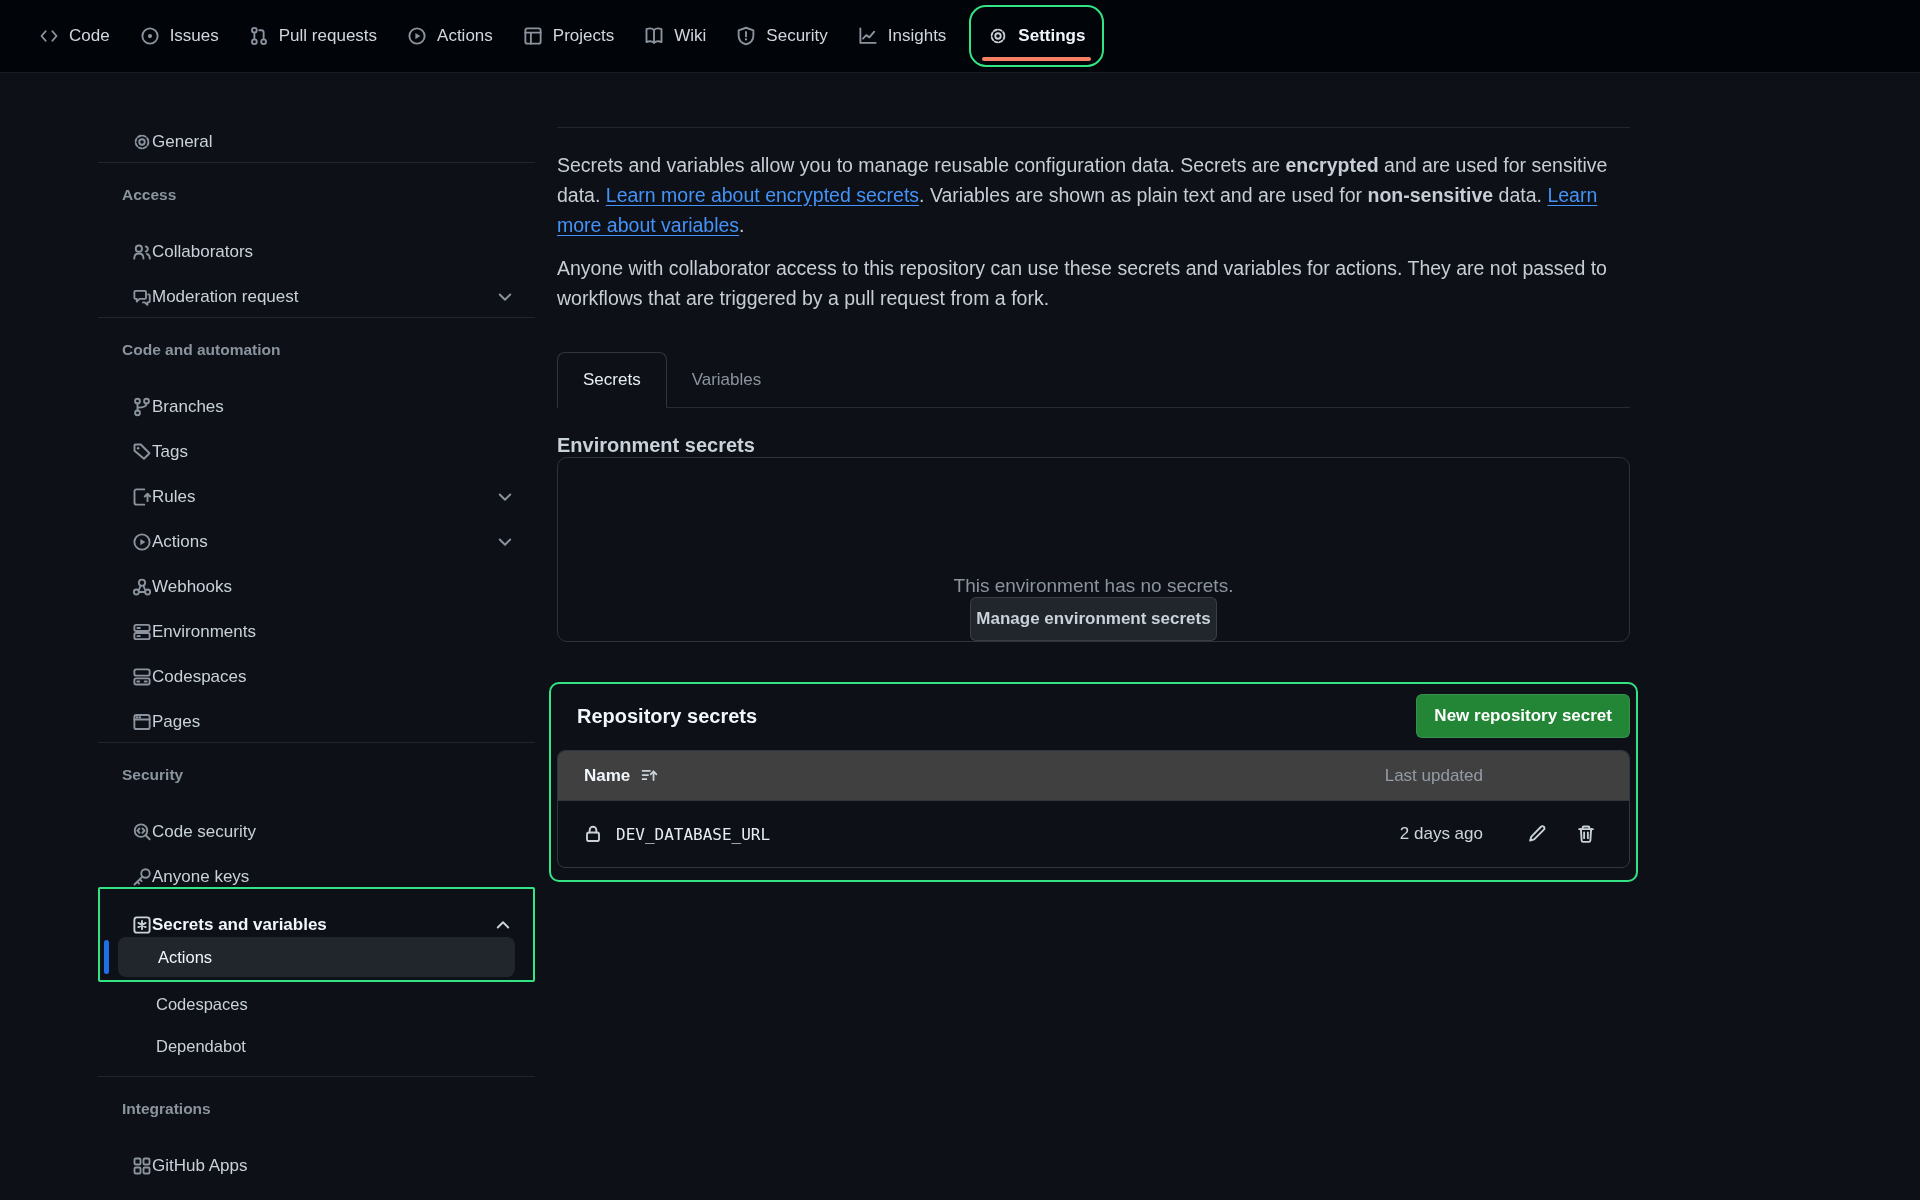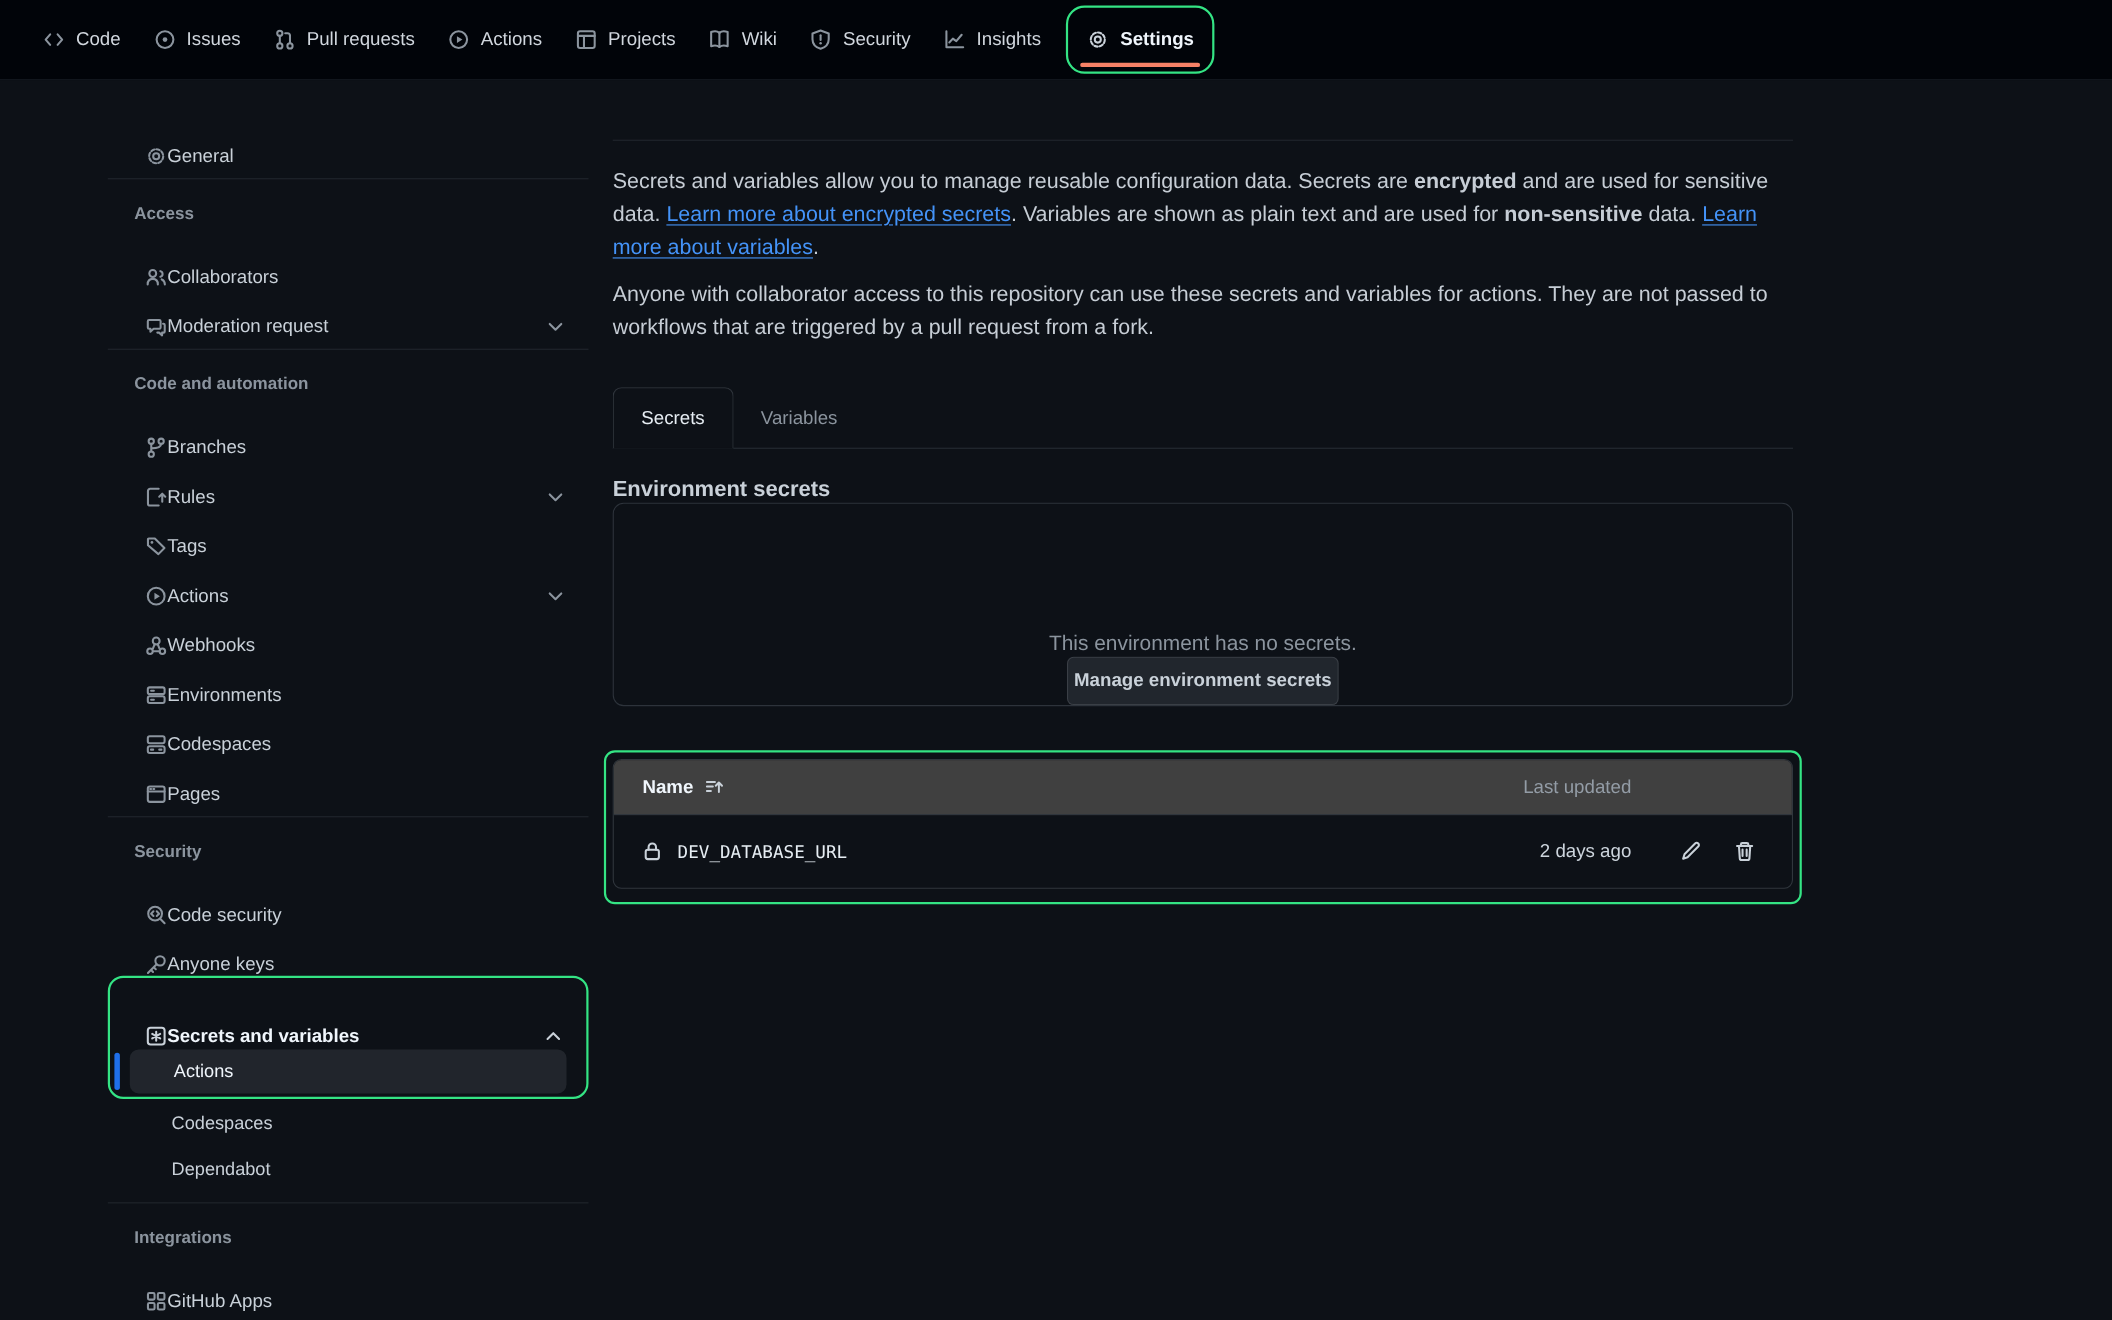--- a/index.html
+++ b/index.html
@@ -37,21 +37,21 @@
   .layout{display:flex;align-items:flex-start}
   
   .sidebar{width:437px;margin-left:98px;padding-top:34px;box-sizing:border-box;flex:none}
   .side-item{height:45px;display:flex;align-items:flex-end;padding-left:34px;
     color:var(--txt-dim);font-size:17px;border-radius:8px;cursor:pointer}
   .side-item .ic{width:20px;height:20px;color:var(--muted)}
   .side-chev{margin-left:auto;margin-right:20px;width:17px;height:17px;color:var(--muted);cursor:pointer}
   .side-hr{border:none;border-top:1px solid var(--border-subtle);margin:10px 0}
   .side-header{height:44px;display:flex;align-items:center;padding-left:24px;
     color:var(--muted);font-weight:700;font-size:15.5px;margin-top:2px}
-  .annot-box{border:2px solid var(--annot);border-radius:14px;padding:18px 0 3px;margin:0}
+  .annot-box{border:2px solid var(--annot);border-radius:2px;padding:1px 0 3px;margin:0}
   .annot-box .side-item{padding-left:32px;color:#f0f6fc;font-weight:700}
   .annot-box .side-item .ic{color:var(--txt-dim)}
   .sub-item{height:40px;margin:2px 18px 0;display:flex;align-items:center;
     padding-left:40px;color:var(--txt-dim);font-size:16.5px;border-radius:8px;
     position:relative;cursor:pointer}
   .sub-item.selected{background:rgba(177,186,196,.12);color:#f0f6fc}
   .accent-bar{position:absolute;left:-14px;top:3px;width:5px;height:34px;
     border-radius:3px;background:var(--blue)}
   
   main{margin-left:22px;width:1073px;padding-top:36px;box-sizing:content-box}
@@ -349,37 +349,37 @@
       <span class="ic">
           <svg viewBox="0 0 16 16">
             <use href="#i-branch"></use>
           </svg>
         </span>
       <span>Branches</span>
     </div>
     <div class="side-item">
       <span class="ic">
           <svg viewBox="0 0 16 16">
+            <use href="#i-tag"></use>
+          </svg>
+        </span>
+      <span>Tags</span>
+    </div>
+    <div class="side-item">
+      <span class="ic">
+          <svg viewBox="0 0 16 16">
             <use href="#i-rules"></use>
           </svg>
         </span>
       <span>Rules</span>
       <span class="ic side-chev">
           <svg viewBox="0 0 16 16">
             <use href="#i-chevdown"></use>
           </svg>
         </span>
-    </div>
-    <div class="side-item">
-      <span class="ic">
-          <svg viewBox="0 0 16 16">
-            <use href="#i-tag"></use>
-          </svg>
-        </span>
-      <span>Tags</span>
     </div>
     <div class="side-item">
       <span class="ic">
           <svg viewBox="0 0 16 16">
             <use href="#i-play"></use>
           </svg>
         </span>
       <span>Actions</span>
       <span class="ic side-chev">
           <svg viewBox="0 0 16 16">
@@ -496,20 +496,24 @@
       <div class="tab">Variables</div>
     </div>
 
     <h2 class="section-h">Environment secrets</h2>
     <div class="env-box">
       <div class="env-empty">This environment has no secrets.</div>
       <button class="btn-sec">Manage environment secrets</button>
     </div>
 
     <div class="repo-annot">
+      <div class="repo-head">
+        <h2 class="repo-title">Repository secrets</h2>
+        <button class="btn-pri">New repository secret</button>
+      </div>
       <div class="table">
         <div class="tr thead">
           <div class="th-name">
             <span>Name</span>
             <span class="ic sort-ic">
                 <svg viewBox="0 0 16 16">
                   <use href="#i-sortasc"></use>
                 </svg>
               </span>
           </div>

